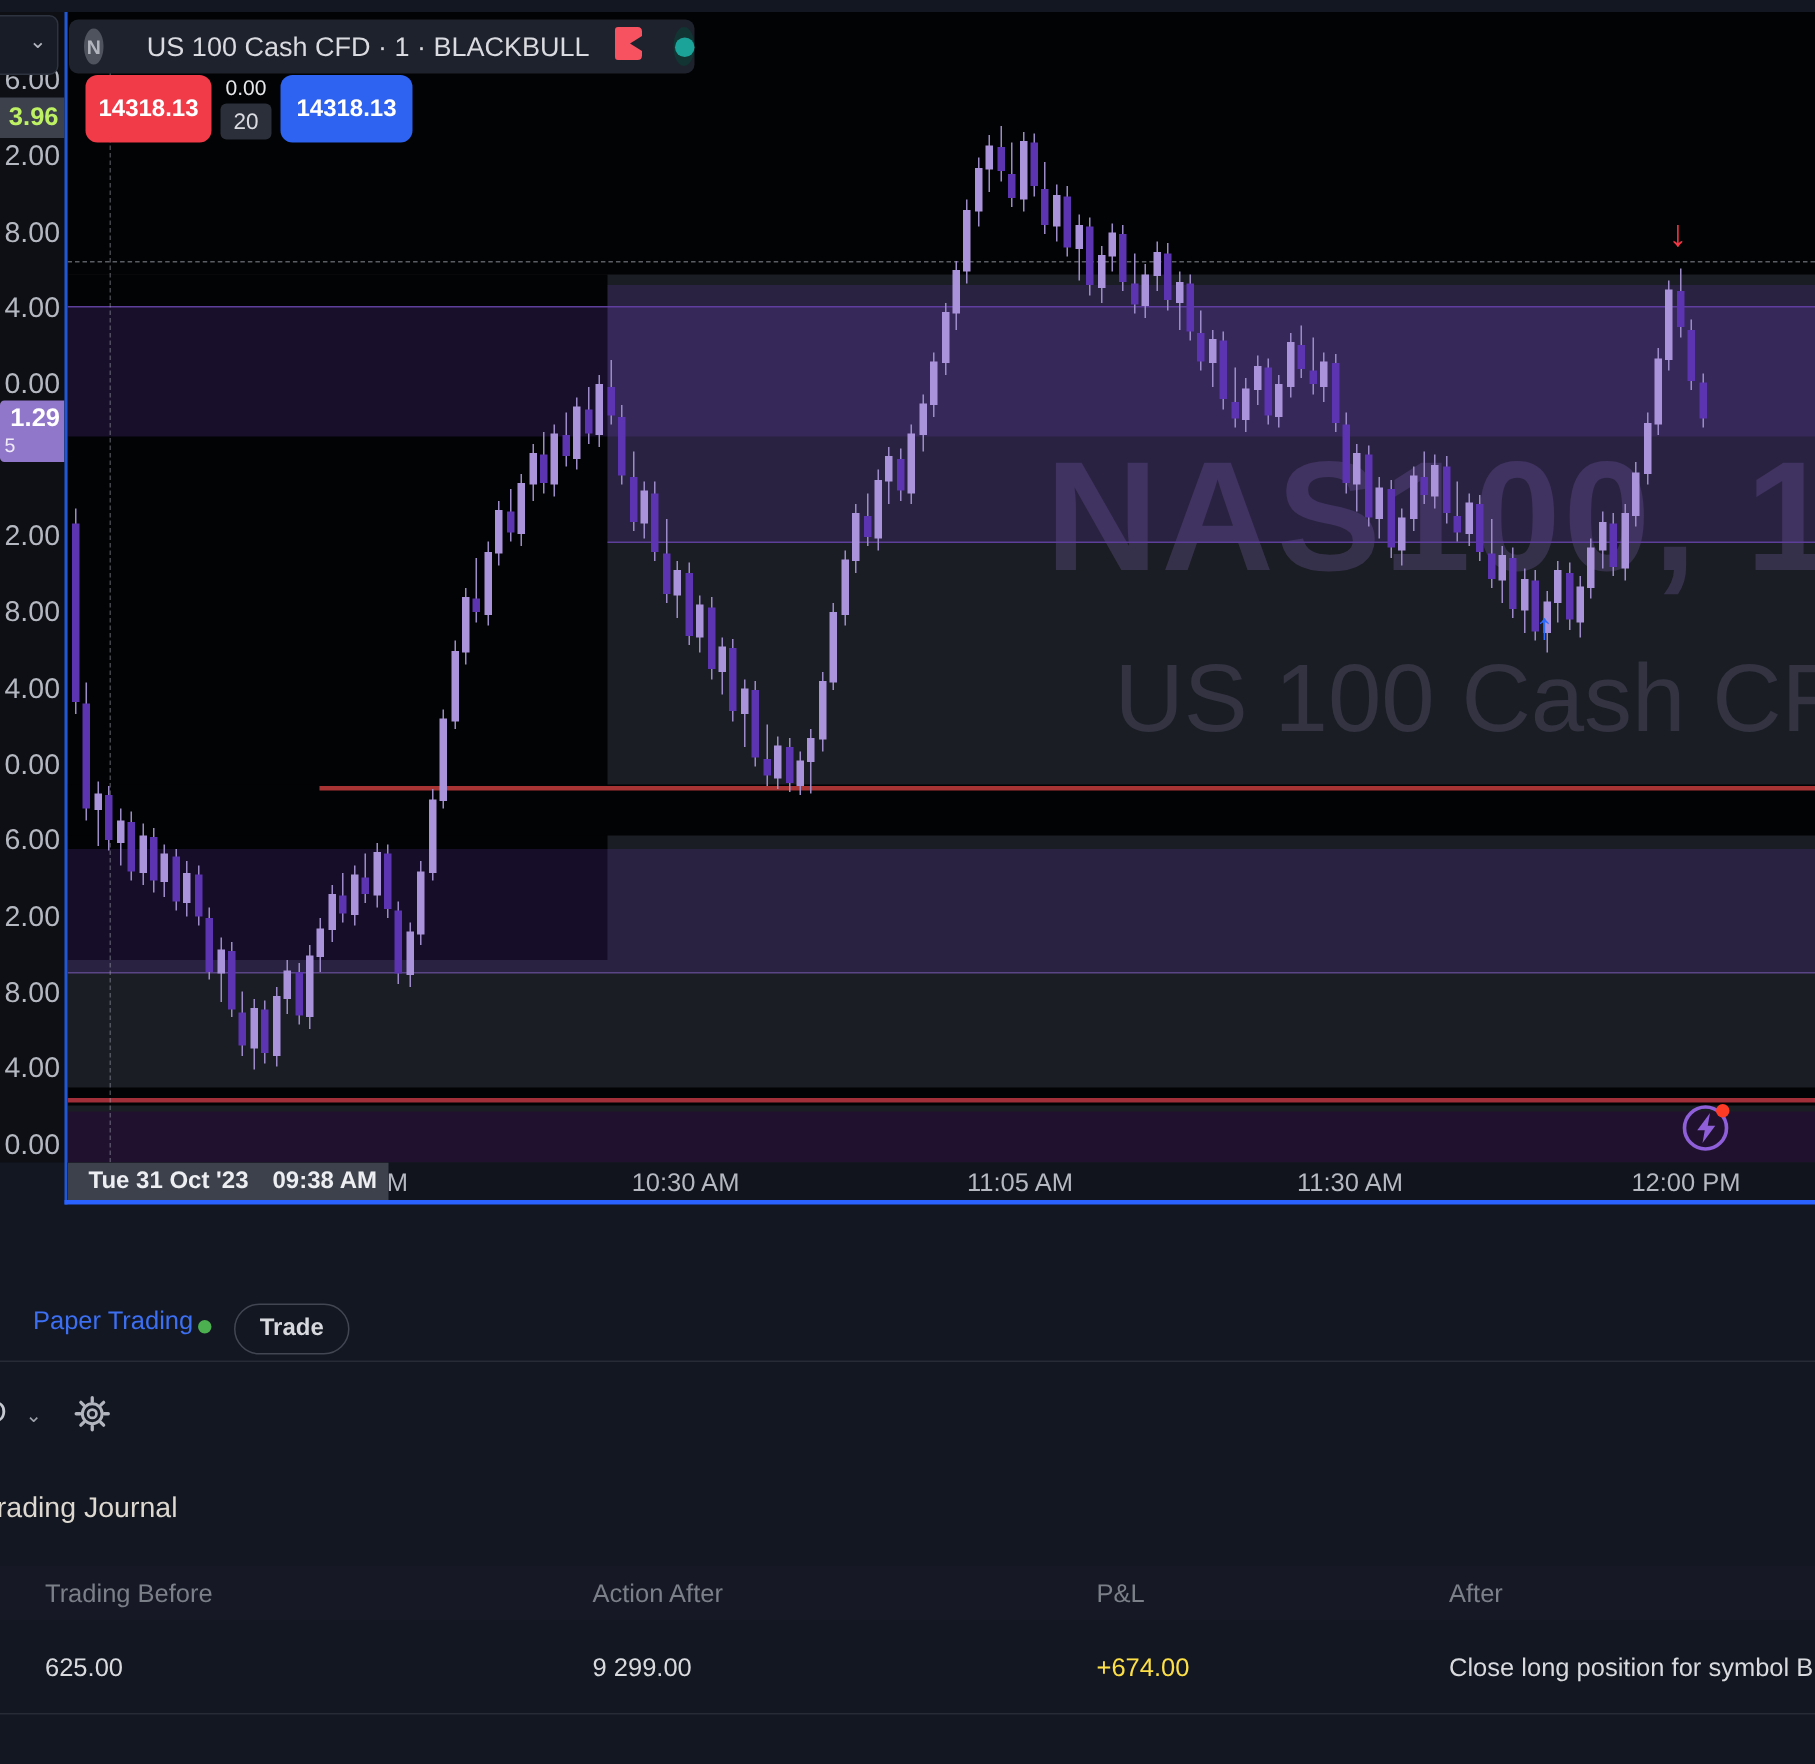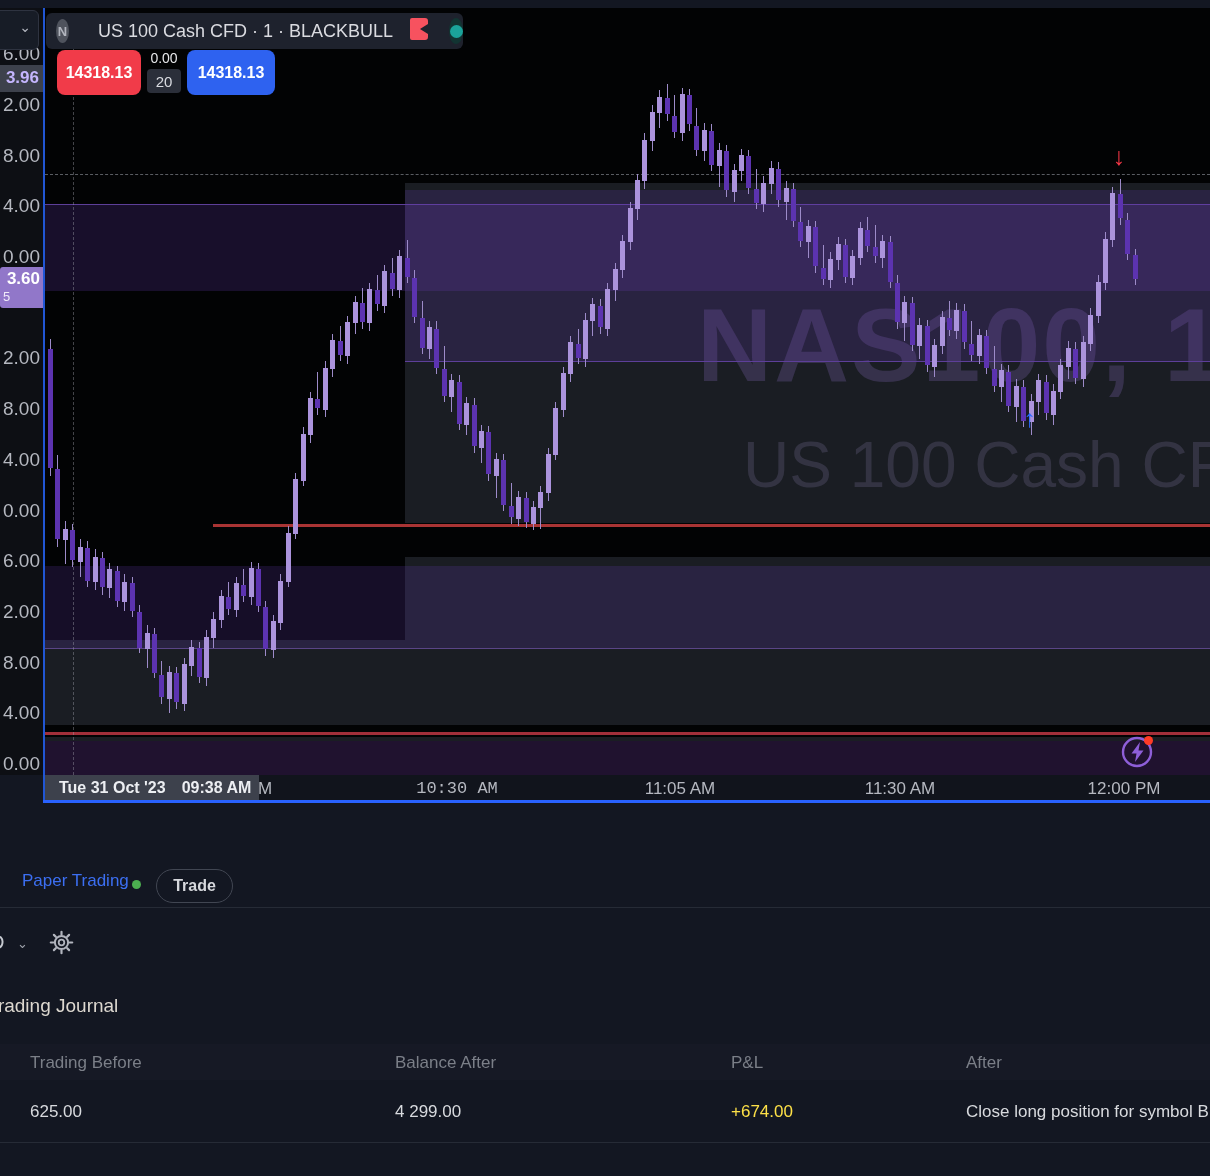--- a/index.html
+++ b/index.html
@@ -46,21 +46,21 @@
   #qty-box{margin-top:3px;width:34px;height:24px;background:#2b2f3a;border-radius:4px;color:#d9dbe0;
            font-size:15px;display:flex;align-items:center;justify-content:center;}
 
   
   #zap{left:1074px;top:724px;width:38px;height:38px;}
 
   
   #paxis{left:0;top:8px;width:43px;height:767px;background:#0d0f14;overflow:hidden;}
   .ptick{position:absolute;right:3px;font-size:19px;color:#b5b8c0;}
   #cross-price{left:0;top:57px;width:43px;height:27px;background:#3d414c;}
-  #cross-price span{position:absolute;right:4px;top:3px;font-size:17px;font-weight:700;color:#c4b5fd;}
+  #cross-price span{position:absolute;right:4px;top:3px;font-size:17px;font-weight:700;color:#bef264;}
   #last-price{left:0;top:259px;width:43px;height:41px;background:#9177c9;border-radius:3px 0 0 3px;}
   #last-price .lp{position:absolute;right:3px;top:2px;font-size:17px;font-weight:700;color:#fff;}
   #last-price .cd2{position:absolute;left:3px;top:22px;font-size:13px;color:#efeaf8;}
   #corner-btn{left:-6px;top:10px;width:43px;height:38px;background:#171c26;border:1px solid #2e3340;border-radius:6px;}
   #corner-btn span{position:absolute;right:7px;top:8px;color:#b2b5be;font-size:14px;}
   #pane-border{left:43px;top:8px;width:2px;height:795px;background:#2156d4;}
 
   
   #taxis{left:45px;top:775px;width:1165px;height:25px;background:#11141c;overflow:hidden;}
   .ttick{position:absolute;top:4px;font-size:17px;color:#b5b8c0;transform:translateX(-50%);white-space:nowrap;}
@@ -454,33 +454,33 @@
       <span class="ptick" style="top: 542.2px;">6.00</span>
       <span class="ptick" style="top: 592.9px;">2.00</span>
       <span class="ptick" style="top: 643.6px;">8.00</span>
       <span class="ptick" style="top: 694.3px;">4.00</span>
       <span class="ptick" style="top: 745px;">0.00</span>
     </div>
   <div id="cross-price" class="abs">
     <span>3.96</span>
   </div>
   <div id="last-price" class="abs">
-    <span class="lp">3.60</span>
+    <span class="lp">1.29</span>
     <span class="cd2">5</span>
   </div>
 </div>
 <div id="pane-border" class="abs"></div>
 <div id="corner-btn" class="abs">
   <span>⌄</span>
 </div>
 
 <div id="taxis" class="abs">
   <div id="tticks">
       <span class="ttick" style="left: 220px;">M</span>
-      <span class="ttick" style="left: 412px; font-family: Liberation Mono, monospace;">10:30 AM</span>
+      <span class="ttick" style="left: 412px;">10:30 AM</span>
       <span class="ttick" style="left: 635px;">11:05 AM</span>
       <span class="ttick" style="left: 855px; text-align: right;">11:30 AM</span>
       <span class="ttick" style="left: 1079px;">12:00 PM</span>
     </div>
   <div id="cross-time">
     <span class="d">Tue 31 Oct '23</span>
     <span class="t">09:38 AM</span>
   </div>
 </div>
 <div id="blue-bottom" class="abs"></div>
@@ -507,23 +507,23 @@
       <line x1="4.9" y1="20.1" x2="6.8" y2="18.2"></line>
         <line x1="18.2" y1="6.8" x2="20.1" y2="4.9"></line>
     </g>
   </svg>
 </div>
 
 <div id="journal-title" class="abs">Trading Journal</div>
 
 <div id="thead" class="abs"></div>
 <div class="th" style="left:30px">Trading Before</div>
-<div class="th" style="left:395px">Balance After</div>
+<div class="th" style="left:395px">Action After</div>
 <div class="th" style="left:731px">P&amp;L</div>
 <div class="th" style="left:966px">After</div>
 
 <div>
   <div class="td" style="left:30px">625.00</div>
-  <div class="td" style="left:395px">4 299.00</div>
+  <div class="td" style="left:395px">9 299.00</div>
   <div class="td" id="pnl-cell" style="left:731px">+674.00</div>
   <div class="td" style="left:966px">Close long position for symbol B</div>
 </div>
 <div class="abs divider" style="top:1142px"></div>
 
 </body></html>

